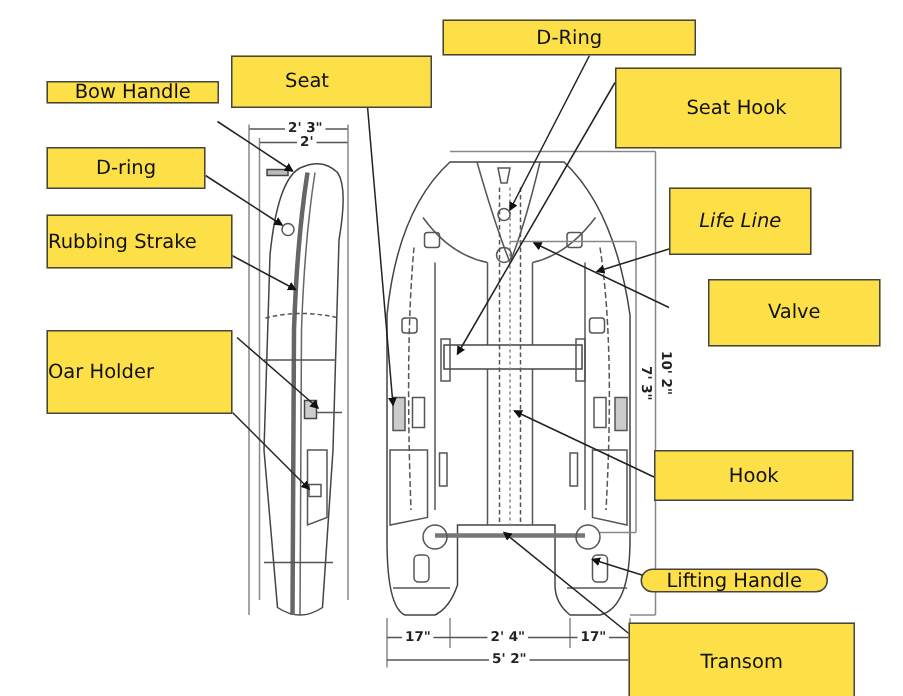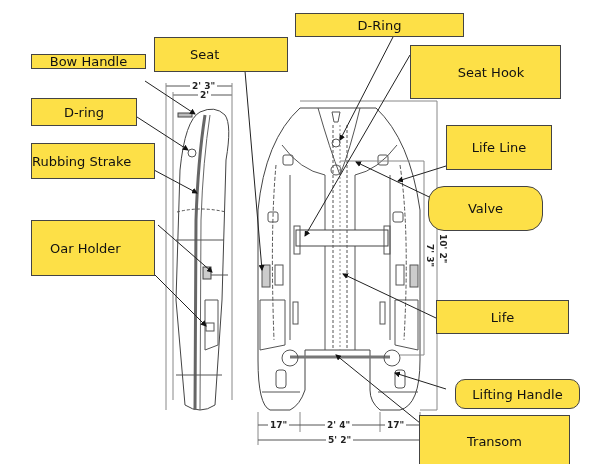--- a/index.html
+++ b/index.html
@@ -139,21 +139,21 @@
 <div class="dim vert" style="left:448px;top:232px;">10' 2"</div>
 <div class="dim vert" style="left:435px;top:242px;">7' 3"</div>
 <div class="dim" style="left:268px;top:420px;">17"</div>
 <div class="dim" style="left:325px;top:420px;">2' 4"</div>
 <div class="dim" style="left:385px;top:420px;">17"</div>
 <div class="dim" style="left:326px;top:435px;">5' 2"</div>
 
 <div class="label-box" style="left:31px;top:54px;width:115px;height:15px;">Bow Handle</div>
 <div class="label-box" style="left:31px;top:98px;width:106px;height:28px;">D-ring</div>
 <div class="label-box" style="left:31px;top:143px;width:124px;height:36px;justify-content:flex-start;padding-left:0;">Rubbing Strake</div>
-<div class="label-box" style="left:31px;top:220px;width:124px;height:56px;justify-content:flex-start;padding-left:18px;">Oar Holder</div>
+<div class="label-box" style="left:31px;top:220px;width:124px;height:56px;justify-content:flex-start;">Oar Holder</div>
 <div class="label-box" style="left:154px;top:37px;width:134px;height:35px;justify-content:flex-start;padding-left:35px;">Seat</div>
 <div class="label-box" style="left:295px;top:13px;width:169px;height:24px;">D-Ring</div>
 <div class="label-box" style="left:410px;top:45px;width:151px;height:54px;padding-left:11px;">Seat Hook</div>
-<div class="label-box" style="left:446px;top:125px;width:106px;height:45px;">Life Line</div>
-<div class="label-box" style="left:428px;top:186px;width:115px;height:45px;border-radius:16px;">Valve</div>
-<div class="label-box" style="left:436px;top:300px;width:133px;height:34px;">Life</div>
-<div class="label-box" style="left:455px;top:379px;width:125px;height:30px;border-radius:10px;">Lifting Handle</div>
+<div class="label-box" style="left:446px;top:125px;width:95px;height:45px;font-style:italic;">Life Line</div>
+<div class="label-box" style="left:472px;top:186px;width:115px;height:45px;">Valve</div>
+<div class="label-box" style="left:436px;top:300px;width:133px;height:34px;">Hook</div>
+<div class="label-box" style="left:427px;top:379px;width:125px;height:16px;border-radius:10px;">Lifting Handle</div>
 <div class="label-box" style="left:419px;top:415px;width:151px;height:52px;">Transom</div>
 
 </body></html>

